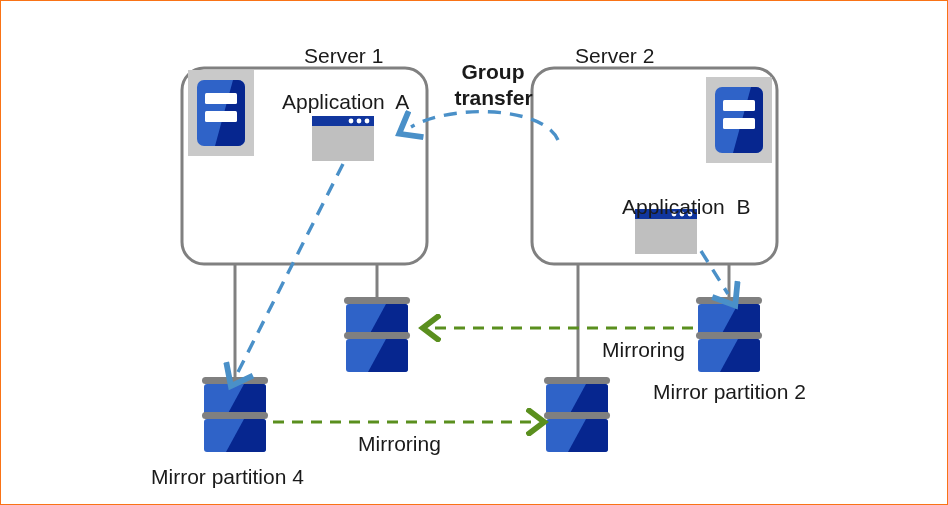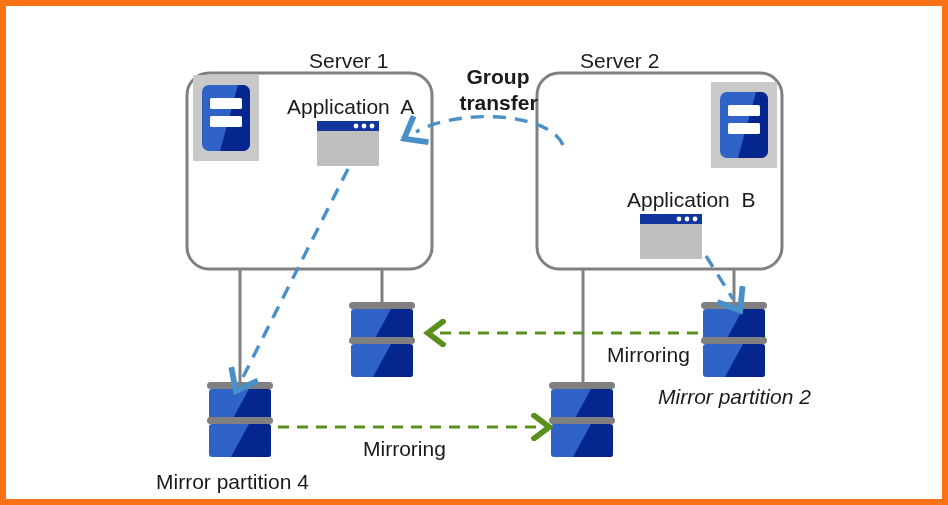--- a/index.html
+++ b/index.html
@@ -8,21 +8,21 @@
     background: #ffffff;
   }
   body {
     font-family: "Liberation Sans", sans-serif;
   }
   #canvas {
     position: relative;
     width: 948px;
     height: 505px;
     background: #ffffff;
-    border: 6px solid #f97316;
+    border: 1px solid #f97316;
     box-sizing: border-box;
     overflow: hidden;
   }
   #diagram-svg {
     position: absolute;
     left: 0;
     top: 0;
     width: 948px;
     height: 505px;
   }
@@ -214,26 +214,26 @@
       <path d="M272,421 L531,421" fill="none" stroke="#5a8f1e" stroke-width="3.2" stroke-dasharray="11,8" marker-end="url(#greenArrow)"></path>
     </g>
   </svg>
 
   <div class="lbl" style="left:303px; top:42px;">Server 1</div>
 
   <div class="lbl" style="left:574px; top:42px;">Server 2</div>
 
   <div class="lbl" style="left:281px; top:88px;">Application  A</div>
 
-  <div class="lbl" style="left:621px; top:181px;text-align:center;">Application  B</div>
+  <div class="lbl" style="left:621px; top:193px;text-align:center;">Application  B</div>
 
   <div class="lbl two-line" style="left:452px; top:58px; width:80px; text-align:center;">Group</div>
   <div class="lbl two-line" style="left:445px; top:84px; width:95px; ">transfer</div>
 
   <div class="lbl" style="left:601px; top:336px;">Mirroring</div>
 
   <div class="lbl" style="left:357px; top:430px;">Mirroring</div>
 
   <div class="lbl" style="left:150px; top:463px;">Mirror partition 4</div>
 
-  <div class="lbl" style="left:652px; top:378px;font-style:italic;">Mirror partition 2</div>
+  <div class="lbl" style="left:652px; top:378px;">Mirror partition 2</div>
 
 </div>
 
 </body></html>

